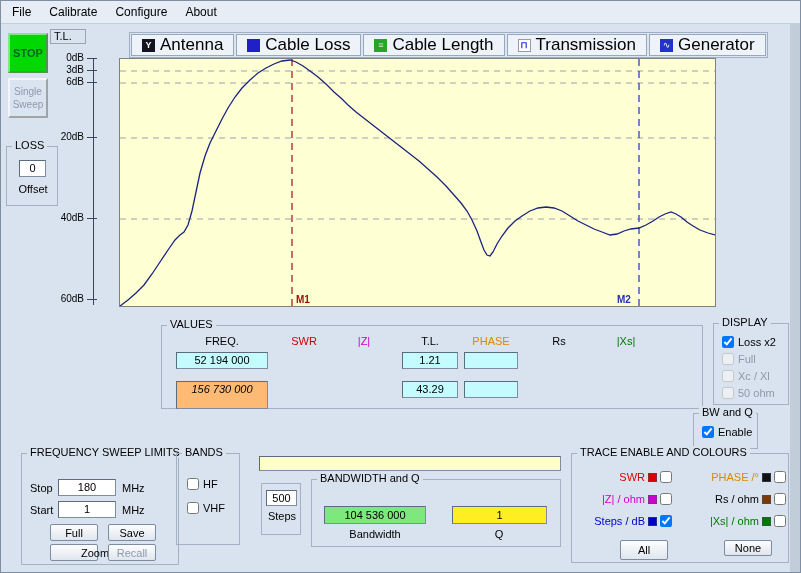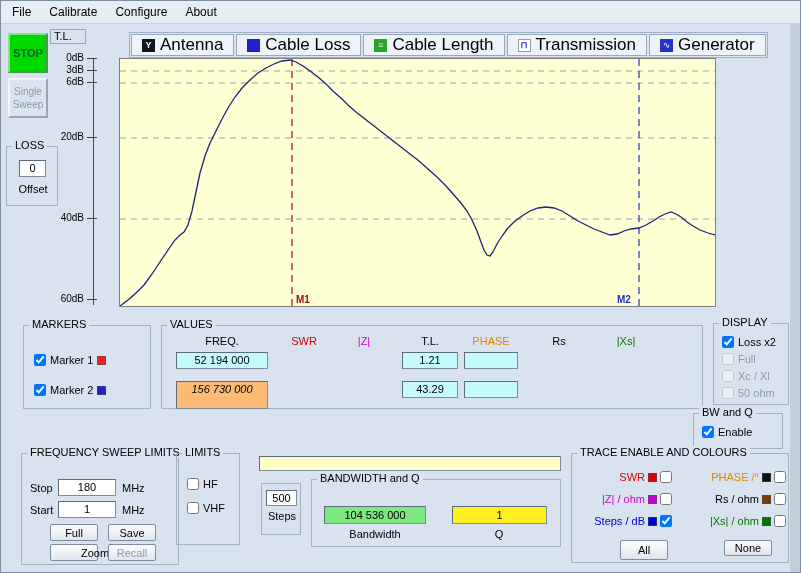--- a/index.html
+++ b/index.html
@@ -123,33 +123,20 @@
         <line x1="0" x2="595" y1="79" y2="79" stroke="#9aa1ab" stroke-dasharray="6 5"></line>
         <line x1="0" x2="595" y1="160" y2="160" stroke="#9aa1ab" stroke-dasharray="6 5"></line>
         <line x1="172" x2="172" y1="0" y2="247" stroke="#a01010" stroke-dasharray="7 5" stroke-width="1.2"></line>
         <line x1="519" x2="519" y1="0" y2="247" stroke="#2233bb" stroke-dasharray="7 5" stroke-width="1.2"></line>
         <polyline points="0,247 8,241 16,234 24,226 32,215 40,203 48,191 55,181 60,176 64,173 68,166 72,152 76,133 80,114 85,97 90,84 96,72 102,60 108,49 115,38 122,29 130,21 138,14 146,9 154,5 162,2 170,1 176,3 183,7 190,12 198,18 206,25 214,33 222,40 228,46 236,53 245,60 254,67 263,74 272,81 281,88 290,95 299,102 308,110 317,118 326,127 334,136 341,144 347,152 352,161 357,172 361,183 364,191 367,196 370,197 373,193 377,185 382,177 388,169 395,162 402,157 410,152 418,149 426,148 434,149 442,152 450,157 458,162 466,166 474,170 482,173 490,176 497,175 504,172 511,170 519,169 526,166 533,162 539,158 545,155 551,153 556,155 561,158 567,163 573,167 580,171 588,174 595,176" fill="none" stroke="#1a237e" stroke-width="1.3"></polyline>
       </svg>
     <span class="marker-label" style="left: 176px; color: rgb(160, 16, 16);">M1</span>
     <span class="marker-label" style="left: 497px; color: rgb(34, 51, 187);">M2</span>
   </div>
 
-  <div class="group" style="left:22px;top:324px;width:128px;height:84px;">
-    <span class="legend">MARKERS</span>
-    <label class="cb-row" style="left:10px;top:28px;">
-      <input type="checkbox" checked="" style="">
-      <span>Marker 1</span>
-      <span class="swatch" style="background-color: rgb(238, 34, 34);"></span>
-    </label>
-    <label class="cb-row" style="left:10px;top:58px;">
-      <input type="checkbox" checked="" style="">
-      <span>Marker 2</span>
-      <span class="swatch" style="background-color: rgb(34, 34, 204);"></span>
-    </label>
-  </div>
 
   <div class="group" style="left:160px;top:324px;width:542px;height:84px;">
     <span class="legend">VALUES</span>
     <span class="val-header" style="left: 60px; font-weight: normal; color: rgb(0, 0, 0);">FREQ.</span>
     <span class="val-header" style="left: 142px; font-weight: normal; color: rgb(204, 0, 0);">SWR</span>
     <span class="val-header" style="left: 202px; font-weight: normal; color: rgb(204, 0, 204);">|Z|</span>
     <span class="val-header" style="left: 268px; font-weight: normal; color: rgb(0, 0, 0);">T.L.</span>
     <span class="val-header" style="left: 329px; font-weight: normal; color: rgb(221, 136, 0);">PHASE</span>
     <span class="val-header" style="left: 397px; font-weight: normal; color: rgb(0, 0, 0);">Rs</span>
     <span class="val-header" style="left: 464px; font-weight: normal; color: rgb(0, 119, 0);">|Xs|</span>
@@ -176,21 +163,21 @@
     <label class="cb-row dim" style="left:8px;top:46px;">
       <input type="checkbox" disabled="" style="">
       <span>Xc / Xl</span>
     </label>
     <label class="cb-row dim" style="left:8px;top:63px;">
       <input type="checkbox" disabled="" style="">
       <span>50 ohm</span>
     </label>
   </div>
 
-  <div class="group" style="left:692px;top:412px;width:90px;height:36px;">
+  <div class="group" style="left:692px;top:412px;width:65px;height:36px;">
     <span class="legend">BW and Q</span>
     <label class="cb-row" style="left:8px;top:12px;">
       <input type="checkbox" checked="" style="">
       <span>Enable</span>
     </label>
   </div>
 
   <div class="group" style="left:20px;top:452px;width:158px;height:112px;">
     <span class="legend">FREQUENCY SWEEP LIMITS</span>
     <span style="position:absolute;left:8px;top:28px;">Stop</span>
@@ -199,21 +186,21 @@
     <span style="position:absolute;left:8px;top:50px;">Start</span>
     <div class="field" style="left:36px;top:47px;width:58px;height:17px;">1</div>
     <span style="position:absolute;left:100px;top:50px;">MHz</span>
     <button class="btn" style="left:28px;top:70px;width:48px;height:17px;">Full</button>
     <button class="btn" style="left:86px;top:70px;width:48px;height:17px;">Save</button>
     <button class="btn" style="left:28px;top:90px;width:48px;height:17px;padding-left:30px;">Zoom</button>
     <button class="btn" style="left:86px;top:90px;width:48px;height:17px;" disabled="">Recall</button>
   </div>
 
   <div class="group" style="left:175px;top:452px;width:64px;height:92px;">
-    <span class="legend">LIMITS</span>
+    <span class="legend">BANDS</span>
     <label class="cb-row" style="left:10px;top:24px;">
       <input type="checkbox" style="">
       <span>HF</span>
     </label>
     <label class="cb-row" style="left:10px;top:48px;">
       <input type="checkbox" style="">
       <span>VHF</span>
     </label>
   </div>
 

